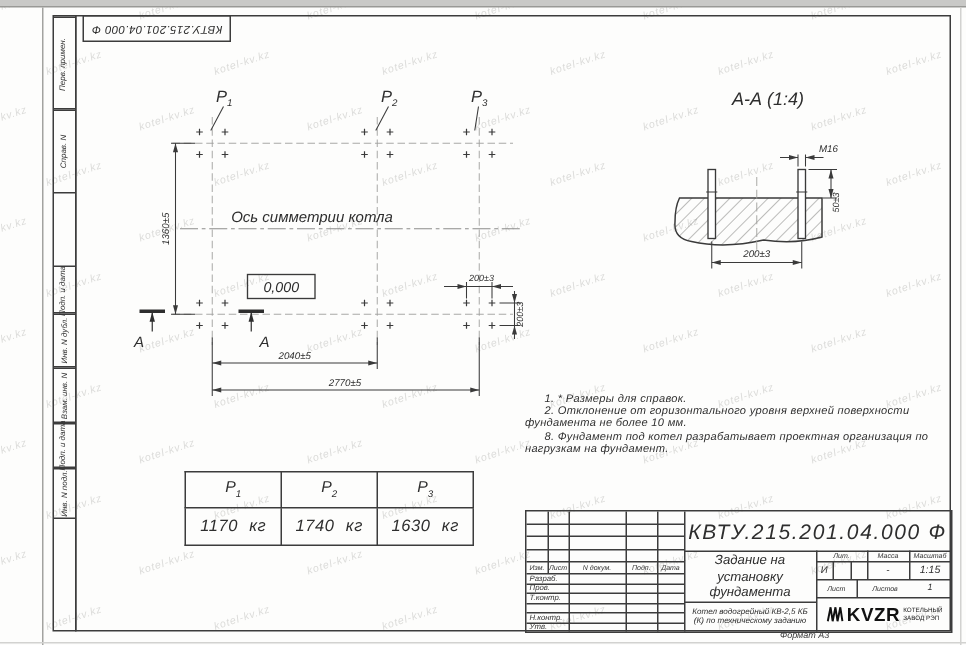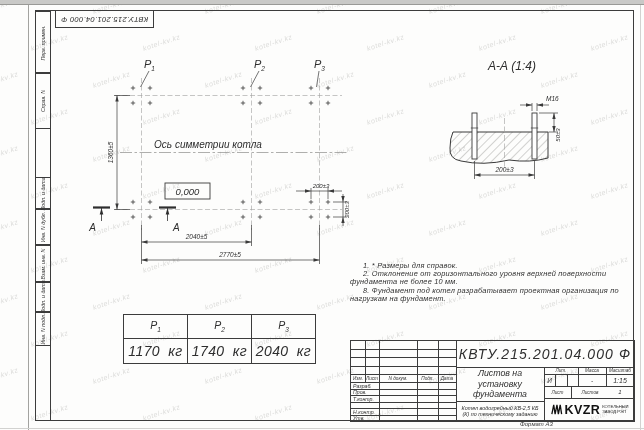--- a/index.html
+++ b/index.html
@@ -25,21 +25,21 @@
              display:flex;align-items:center;justify-content:center;}
   .top-stamp span{transform:rotate(180deg);font-size:7.6px;letter-spacing:.3px;white-space:nowrap;}
   
   svg{position:absolute;font-family:"Liberation Sans",sans-serif;font-style:italic;}
   svg text{fill:#2e2e2e;}
   
   .load-table{position:absolute;left:123px;top:314px;}
   .load-table table{border-collapse:collapse;}
   .load-table td{border:1px solid #3c3c3c;width:61px;text-align:center;font-style:italic;}
   .load-table .hdr td{height:21px;font-size:10.5px;}
-  .load-table .val td{height:22px;font-size:14px;word-spacing:4px;letter-spacing:.4px;}
+  .load-table .val td{height:22px;font-size:11px;word-spacing:4px;letter-spacing:.4px;}
   .load-table sub{font-size:6.5px;}
   
   .notes{position:absolute;left:350px;top:262px;width:290px;}
   .notes p{margin:0;font-size:7.4px;line-height:8.2px;text-indent:13px;letter-spacing:.2px;color:#303030;}
   
   .tb{position:absolute;left:350px;top:340px;width:283px;height:80px;border:1.3px solid #3c3c3c;}
   .tb .h{position:absolute;height:1px;background:#3c3c3c;}
   .tb .v{position:absolute;width:1px;background:#3c3c3c;}
   .tb .cell{position:absolute;display:flex;align-items:center;justify-content:center;text-align:center;}
   .tb .lbl{font-size:4.7px;color:#333;}
@@ -355,21 +355,21 @@
     <table>
       <tbody>
           <tr class="hdr">
         <td><span>P</span><sub>1</sub></td>
         <td><span>P</span><sub>2</sub></td>
         <td><span>P</span><sub>3</sub></td>
       </tr>
       <tr class="val">
         <td>1170 кг</td>
         <td>1740 кг</td>
-        <td>2040 кг</td>
+        <td>1630 кг</td>
       </tr>
     </tbody>
       </table>
   </div>
 
   <div class="notes">
     <p>1. * Размеры для справок.</p>
     <p>2. Отклонение от горизонтального уровня верхней поверхности фундамента не более 10 мм.</p>
     <p>8. Фундамент под котел разрабатывает проектная организация по нагрузкам на фундамент.</p>
   </div>
@@ -414,21 +414,21 @@
     <div class="cell lbl" style="left:66px;top:33px;width:21px;height:8px;">Подп.</div>
     <div class="cell lbl" style="left:87px;top:33px;width:18px;height:8px;">Дата</div>
 
     <div class="staff" style="top:41.5px;">Разраб.</div>
     <div class="staff" style="top:48px;">Пров.</div>
     <div class="staff" style="top:54.5px;">Т.контр.</div>
     <div class="staff" style="top:61px;"></div>
     <div class="staff" style="top:67.5px;">Н.контр.</div>
     <div class="staff" style="top:74px;">Утв.</div>
 
-    <div class="cell tb-title" style="left:105px;top:26px;width:88px;height:34px;padding:0 5px;box-sizing:border-box;">Листов на установку фундамента</div>
+    <div class="cell tb-title" style="left:105px;top:26px;width:88px;height:34px;padding:0 5px;box-sizing:border-box;">Задание на установку фундамента</div>
     <div class="cell tb-sub" style="left:105px;top:60px;width:88px;height:20px;padding:0 4px;box-sizing:border-box;">Котел водогрейный КВ-2,5 КБ (К) по техническому заданию</div>
 
     <div class="cell lbl" style="left:193px;top:26px;width:34px;height:7px;">Лит.</div>
     <div class="cell lbl" style="left:227px;top:26px;width:28px;height:7px;">Масса</div>
     <div class="cell lbl" style="left:255px;top:26px;width:28px;height:7px;">Масштаб</div>
     <div class="cell" style="left:193px;top:33px;width:11px;height:12px;font-size:6.5px;">И</div>
     <div class="cell" style="left:227px;top:33px;width:28px;height:12px;font-size:6.5px;">-</div>
     <div class="cell" style="left:255px;top:33px;width:28px;height:12px;font-size:7px;">1:15</div>
 
     <div class="cell lbl" style="left:193px;top:45px;width:27px;height:12px;">Лист</div>

